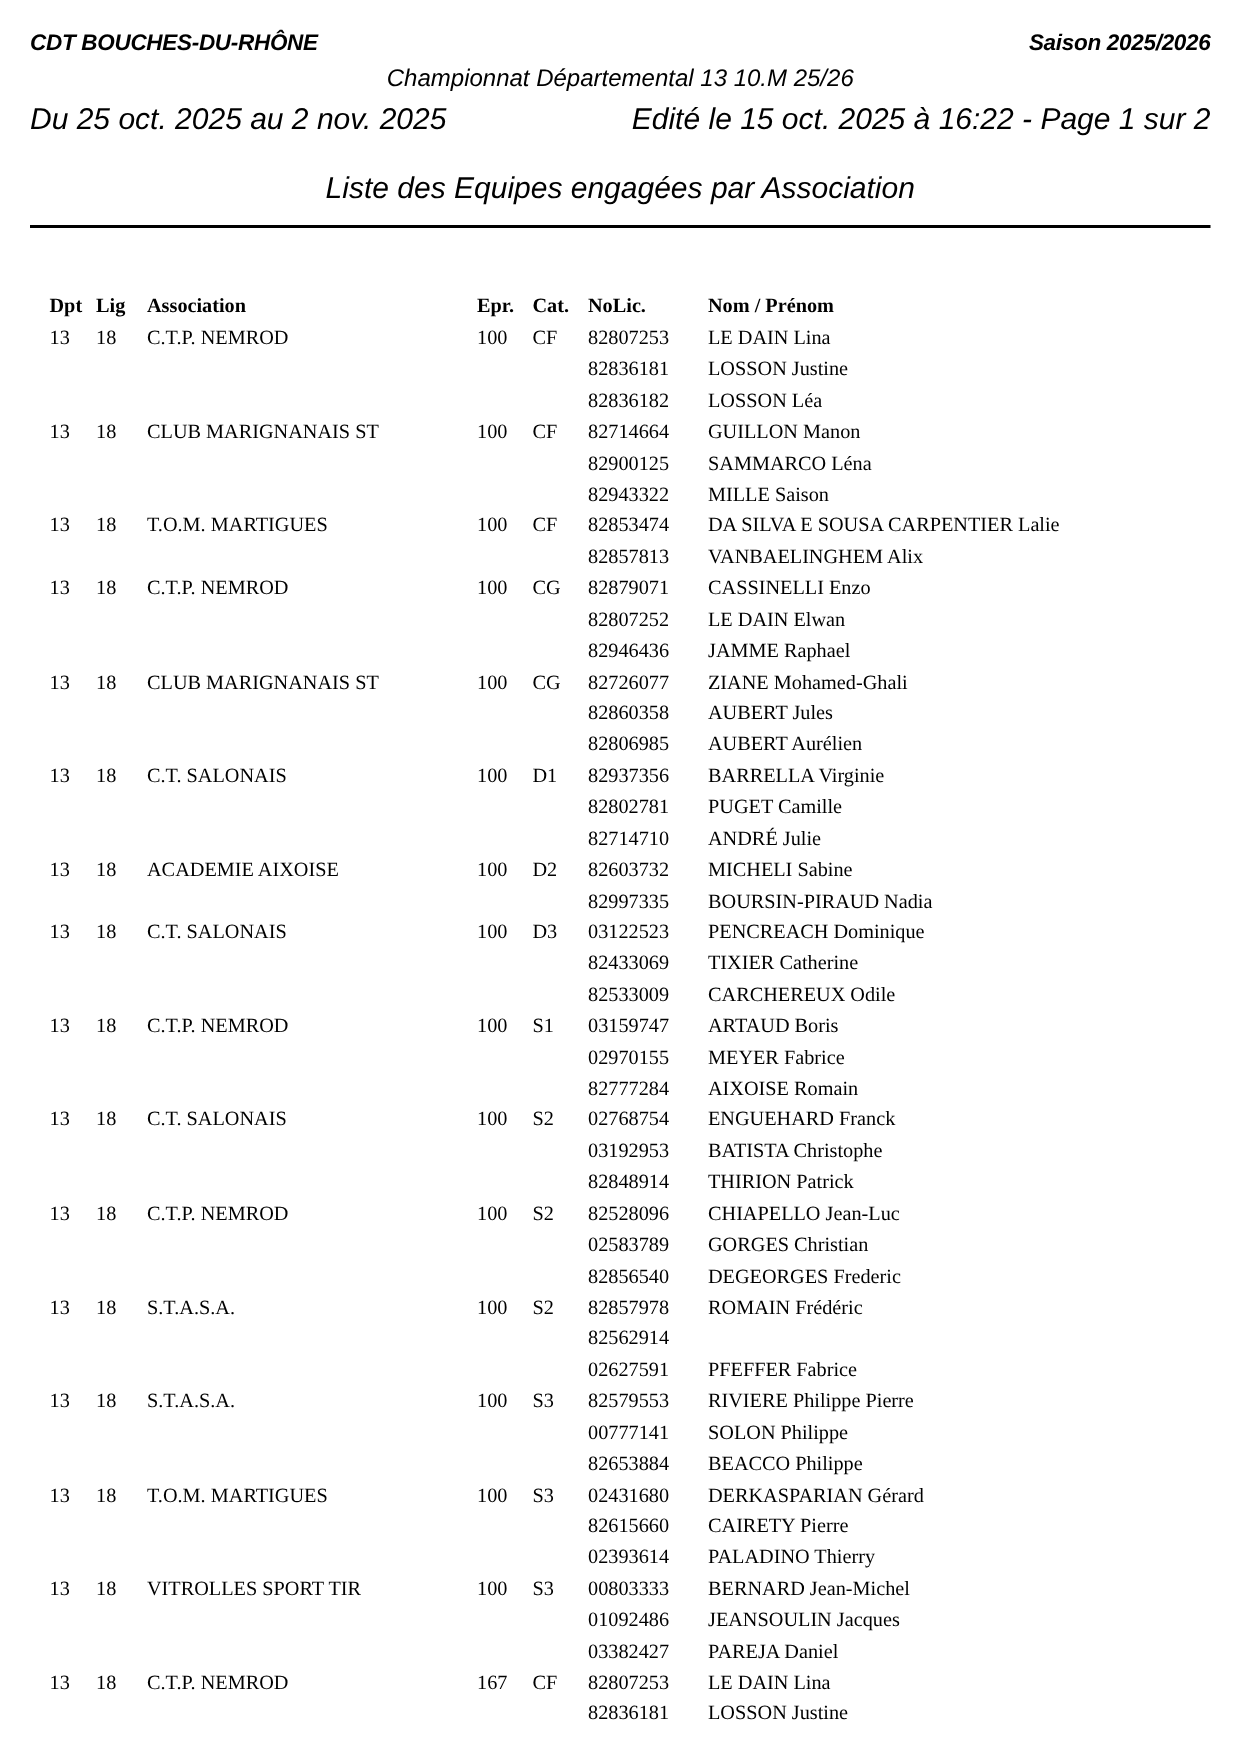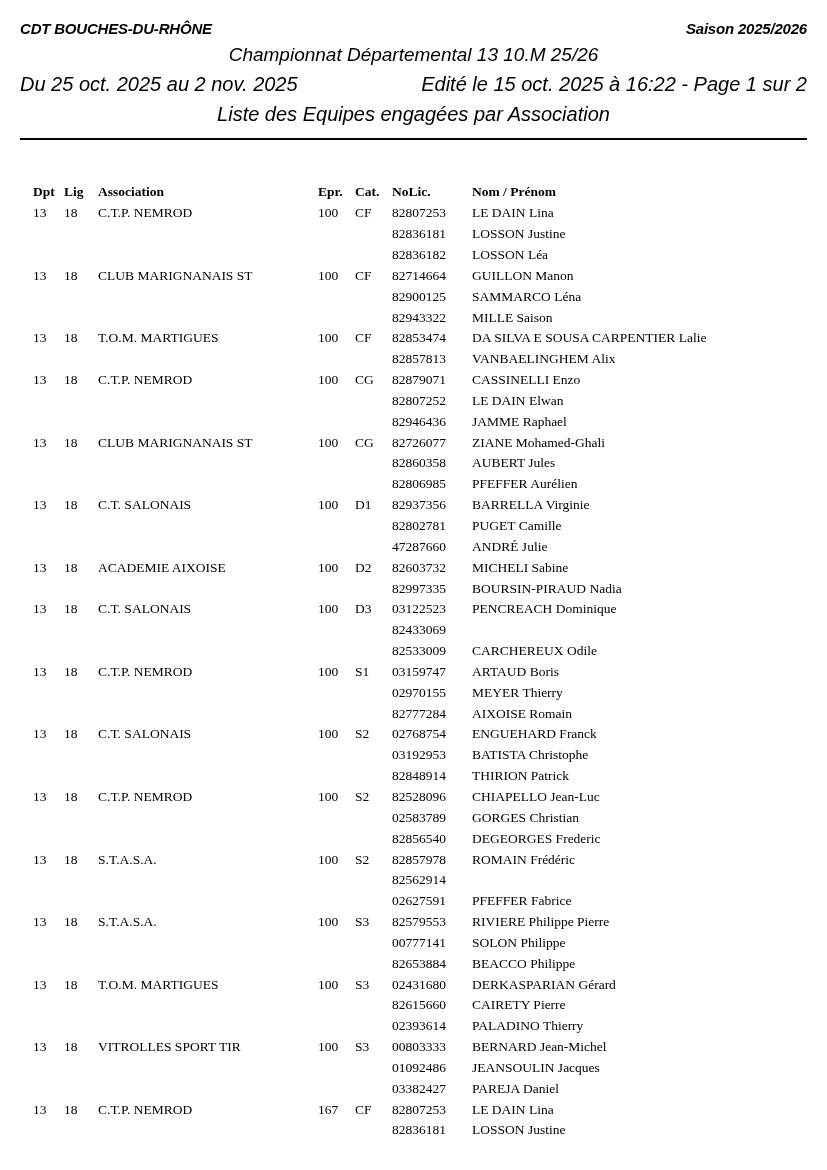--- a/index.html
+++ b/index.html
@@ -8,23 +8,23 @@
     font-family: "Liberation Serif", serif;
     color: #000;
     overflow: hidden;
   }
   .page { padding: 20px 20px 0 20px; box-sizing: border-box; }
 
   
   .hdr { font-family: "Liberation Sans", sans-serif; font-style: italic; }
   .hdr-row { display: flex; justify-content: space-between; align-items: baseline; }
   .hdr-top { font-size: 15px; font-weight: bold; letter-spacing: -0.2px; }
-  .hdr-title { text-align: center; font-size: 19px; margin-top: 7px; }
+  .hdr-title { text-align: center; font-size: 16px; margin-top: 7px; }
   .hdr-sub-row { font-size: 20px; margin-top: 7px; }
-  .hdr-subtitle { text-align: center; font-size: 20px; margin-top: 7px; }
+  .hdr-subtitle { text-align: center; font-size: 20px; margin-top: 23px; }
   .rule { border: 0; border-top: 2px solid #000; margin: 12px 0 0 0; }
 
   
   .tbl { margin-left: 13px; margin-top: 20px; font-size: 13.5px; }
   .trow, .thead {
     display: grid;
     grid-template-columns: 31px 34px 220px 37px 37px 80px 1fr;
     height: 20.85px; line-height: 20.85px;
     white-space: nowrap;
   }
@@ -178,21 +178,21 @@
           <span class="cell col-nolic">82860358</span>
           <span class="cell col-name">AUBERT Jules</span>
         </div>
         <div class="trow">
           <span class="cell col-dpt"></span>
           <span class="cell col-lig"></span>
           <span class="cell col-association"></span>
           <span class="cell col-epr"></span>
           <span class="cell col-cat"></span>
           <span class="cell col-nolic">82806985</span>
-          <span class="cell col-name">PFEFFER Aurélien</span>
+          <span class="cell col-name">AUBERT Aurélien</span>
         </div>
         <div class="trow">
           <span class="cell col-dpt">13</span>
           <span class="cell col-lig">18</span>
           <span class="cell col-association">C.T. SALONAIS</span>
           <span class="cell col-epr">100</span>
           <span class="cell col-cat">D1</span>
           <span class="cell col-nolic">82937356</span>
           <span class="cell col-name">BARRELLA Virginie</span>
         </div>
@@ -204,21 +204,21 @@
           <span class="cell col-cat"></span>
           <span class="cell col-nolic">82802781</span>
           <span class="cell col-name">PUGET Camille</span>
         </div>
         <div class="trow">
           <span class="cell col-dpt"></span>
           <span class="cell col-lig"></span>
           <span class="cell col-association"></span>
           <span class="cell col-epr"></span>
           <span class="cell col-cat"></span>
-          <span class="cell col-nolic">47287660</span>
+          <span class="cell col-nolic">82714710</span>
           <span class="cell col-name">ANDRÉ Julie</span>
         </div>
         <div class="trow">
           <span class="cell col-dpt">13</span>
           <span class="cell col-lig">18</span>
           <span class="cell col-association">ACADEMIE AIXOISE</span>
           <span class="cell col-epr">100</span>
           <span class="cell col-cat">D2</span>
           <span class="cell col-nolic">82603732</span>
           <span class="cell col-name">MICHELI Sabine</span>
@@ -241,20 +241,21 @@
           <span class="cell col-nolic">03122523</span>
           <span class="cell col-name">PENCREACH Dominique</span>
         </div>
         <div class="trow">
           <span class="cell col-dpt"></span>
           <span class="cell col-lig"></span>
           <span class="cell col-association"></span>
           <span class="cell col-epr"></span>
           <span class="cell col-cat"></span>
           <span class="cell col-nolic">82433069</span>
+          <span class="cell col-name">TIXIER Catherine</span>
         </div>
         <div class="trow">
           <span class="cell col-dpt"></span>
           <span class="cell col-lig"></span>
           <span class="cell col-association"></span>
           <span class="cell col-epr"></span>
           <span class="cell col-cat"></span>
           <span class="cell col-nolic">82533009</span>
           <span class="cell col-name">CARCHEREUX Odile</span>
         </div>
@@ -267,21 +268,21 @@
           <span class="cell col-nolic">03159747</span>
           <span class="cell col-name">ARTAUD Boris</span>
         </div>
         <div class="trow">
           <span class="cell col-dpt"></span>
           <span class="cell col-lig"></span>
           <span class="cell col-association"></span>
           <span class="cell col-epr"></span>
           <span class="cell col-cat"></span>
           <span class="cell col-nolic">02970155</span>
-          <span class="cell col-name">MEYER Thierry</span>
+          <span class="cell col-name">MEYER Fabrice</span>
         </div>
         <div class="trow">
           <span class="cell col-dpt"></span>
           <span class="cell col-lig"></span>
           <span class="cell col-association"></span>
           <span class="cell col-epr"></span>
           <span class="cell col-cat"></span>
           <span class="cell col-nolic">82777284</span>
           <span class="cell col-name">AIXOISE Romain</span>
         </div>

